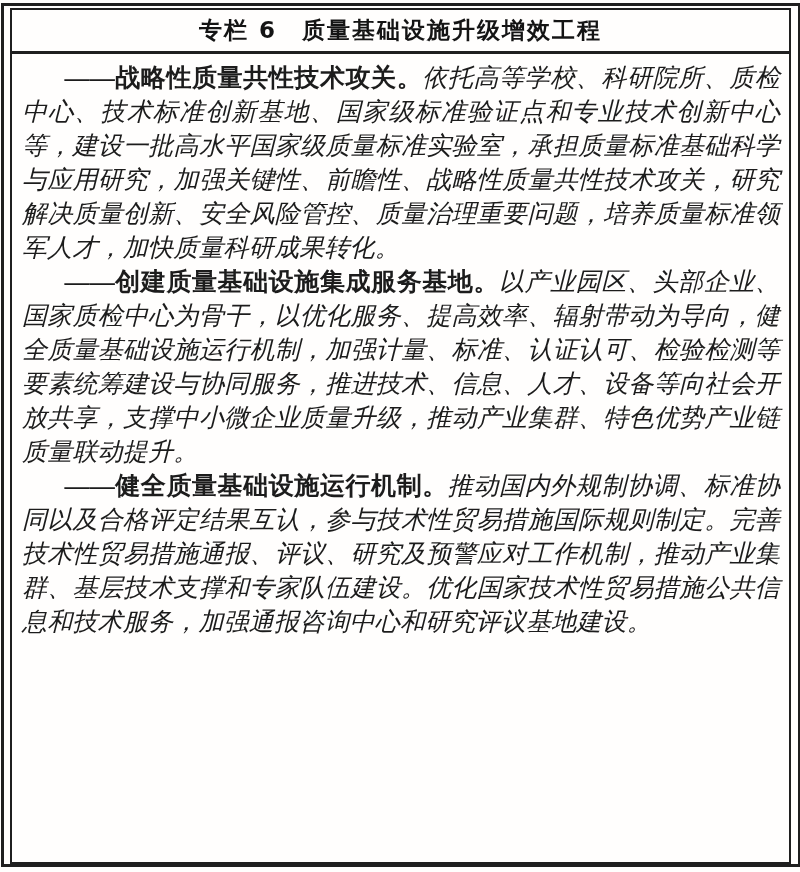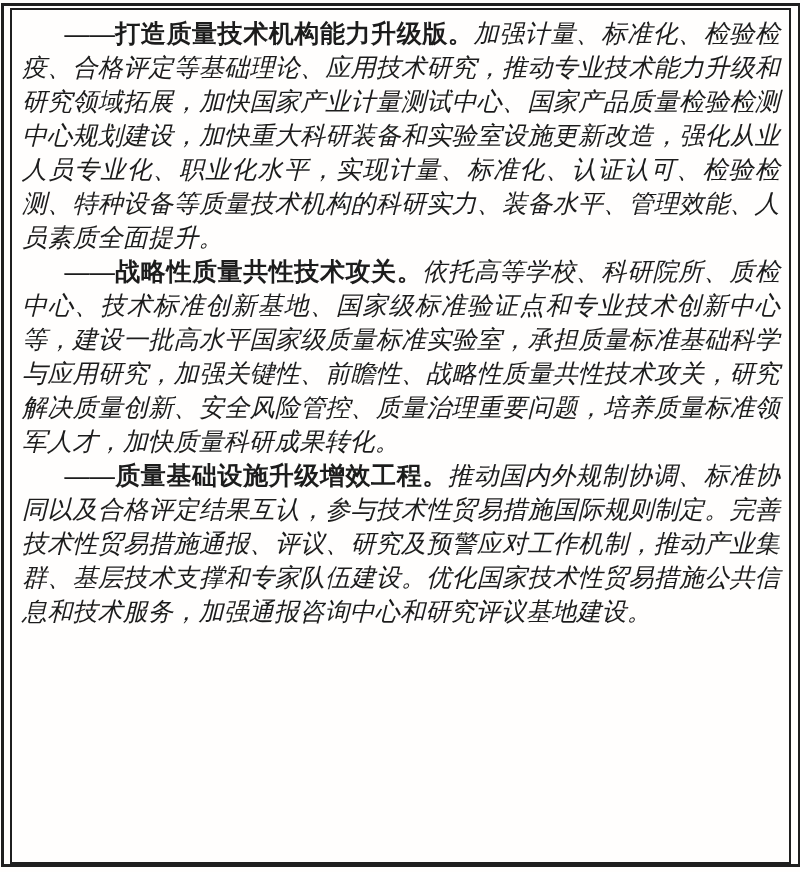--- a/index.html
+++ b/index.html
@@ -85,31 +85,34 @@
 </style>
 </head>
 <body>
 
 <div class="scan-page">
 
   <div class="outer-frame"></div>
 
   <div class="column-box">
 
+    <div class="column-header">
+      <div class="column-title">专栏 6　质量基础设施升级增效工程</div>
+    </div>
 
     <div class="column-body">
 
-      <p>
-        <span class="para-lead">——打造质量技术机构能力升级版。</span><span class="para-text">加强计量、标准化、检验检疫、合格评定等基础理论、应用技术研究，推动专业技术能力升级和研究领域拓展，加快国家产业计量测试中心、国家产品质量检验检测中心规划建设，加快重大科研装备和实验室设施更新改造，强化从业人员专业化、职业化水平，实现计量、标准化、认证认可、检验检测、特种设备等质量技术机构的科研实力、装备水平、管理效能、人员素质全面提升。</span>
-      </p>
 
       <p>
         <span class="para-lead">——战略性质量共性技术攻关。</span><span class="para-text">依托高等学校、科研院所、质检中心、技术标准创新基地、国家级标准验证点和专业技术创新中心等，建设一批高水平国家级质量标准实验室，承担质量标准基础科学与应用研究，加强关键性、前瞻性、战略性质量共性技术攻关，研究解决质量创新、安全风险管控、质量治理重要问题，培养质量标准领军人才，加快质量科研成果转化。</span>
       </p>
 
+      <p>
+        <span class="para-lead">——创建质量基础设施集成服务基地。</span><span class="para-text">以产业园区、头部企业、国家质检中心为骨干，以优化服务、提高效率、辐射带动为导向，健全质量基础设施运行机制，加强计量、标准、认证认可、检验检测等要素统筹建设与协同服务，推进技术、信息、人才、设备等向社会开放共享，支撑中小微企业质量升级，推动产业集群、特色优势产业链质量联动提升。</span>
+      </p>
 
       <p>
-        <span class="para-lead">——质量基础设施升级增效工程。</span><span class="para-text">推动国内外规制协调、标准协同以及合格评定结果互认，参与技术性贸易措施国际规则制定。完善技术性贸易措施通报、评议、研究及预警应对工作机制，推动产业集群、基层技术支撑和专家队伍建设。优化国家技术性贸易措施公共信息和技术服务，加强通报咨询中心和研究评议基地建设。</span>
+        <span class="para-lead">——健全质量基础设施运行机制。</span><span class="para-text">推动国内外规制协调、标准协同以及合格评定结果互认，参与技术性贸易措施国际规则制定。完善技术性贸易措施通报、评议、研究及预警应对工作机制，推动产业集群、基层技术支撑和专家队伍建设。优化国家技术性贸易措施公共信息和技术服务，加强通报咨询中心和研究评议基地建设。</span>
       </p>
 
     </div>
   </div>
 </div>
 
 </body></html>

